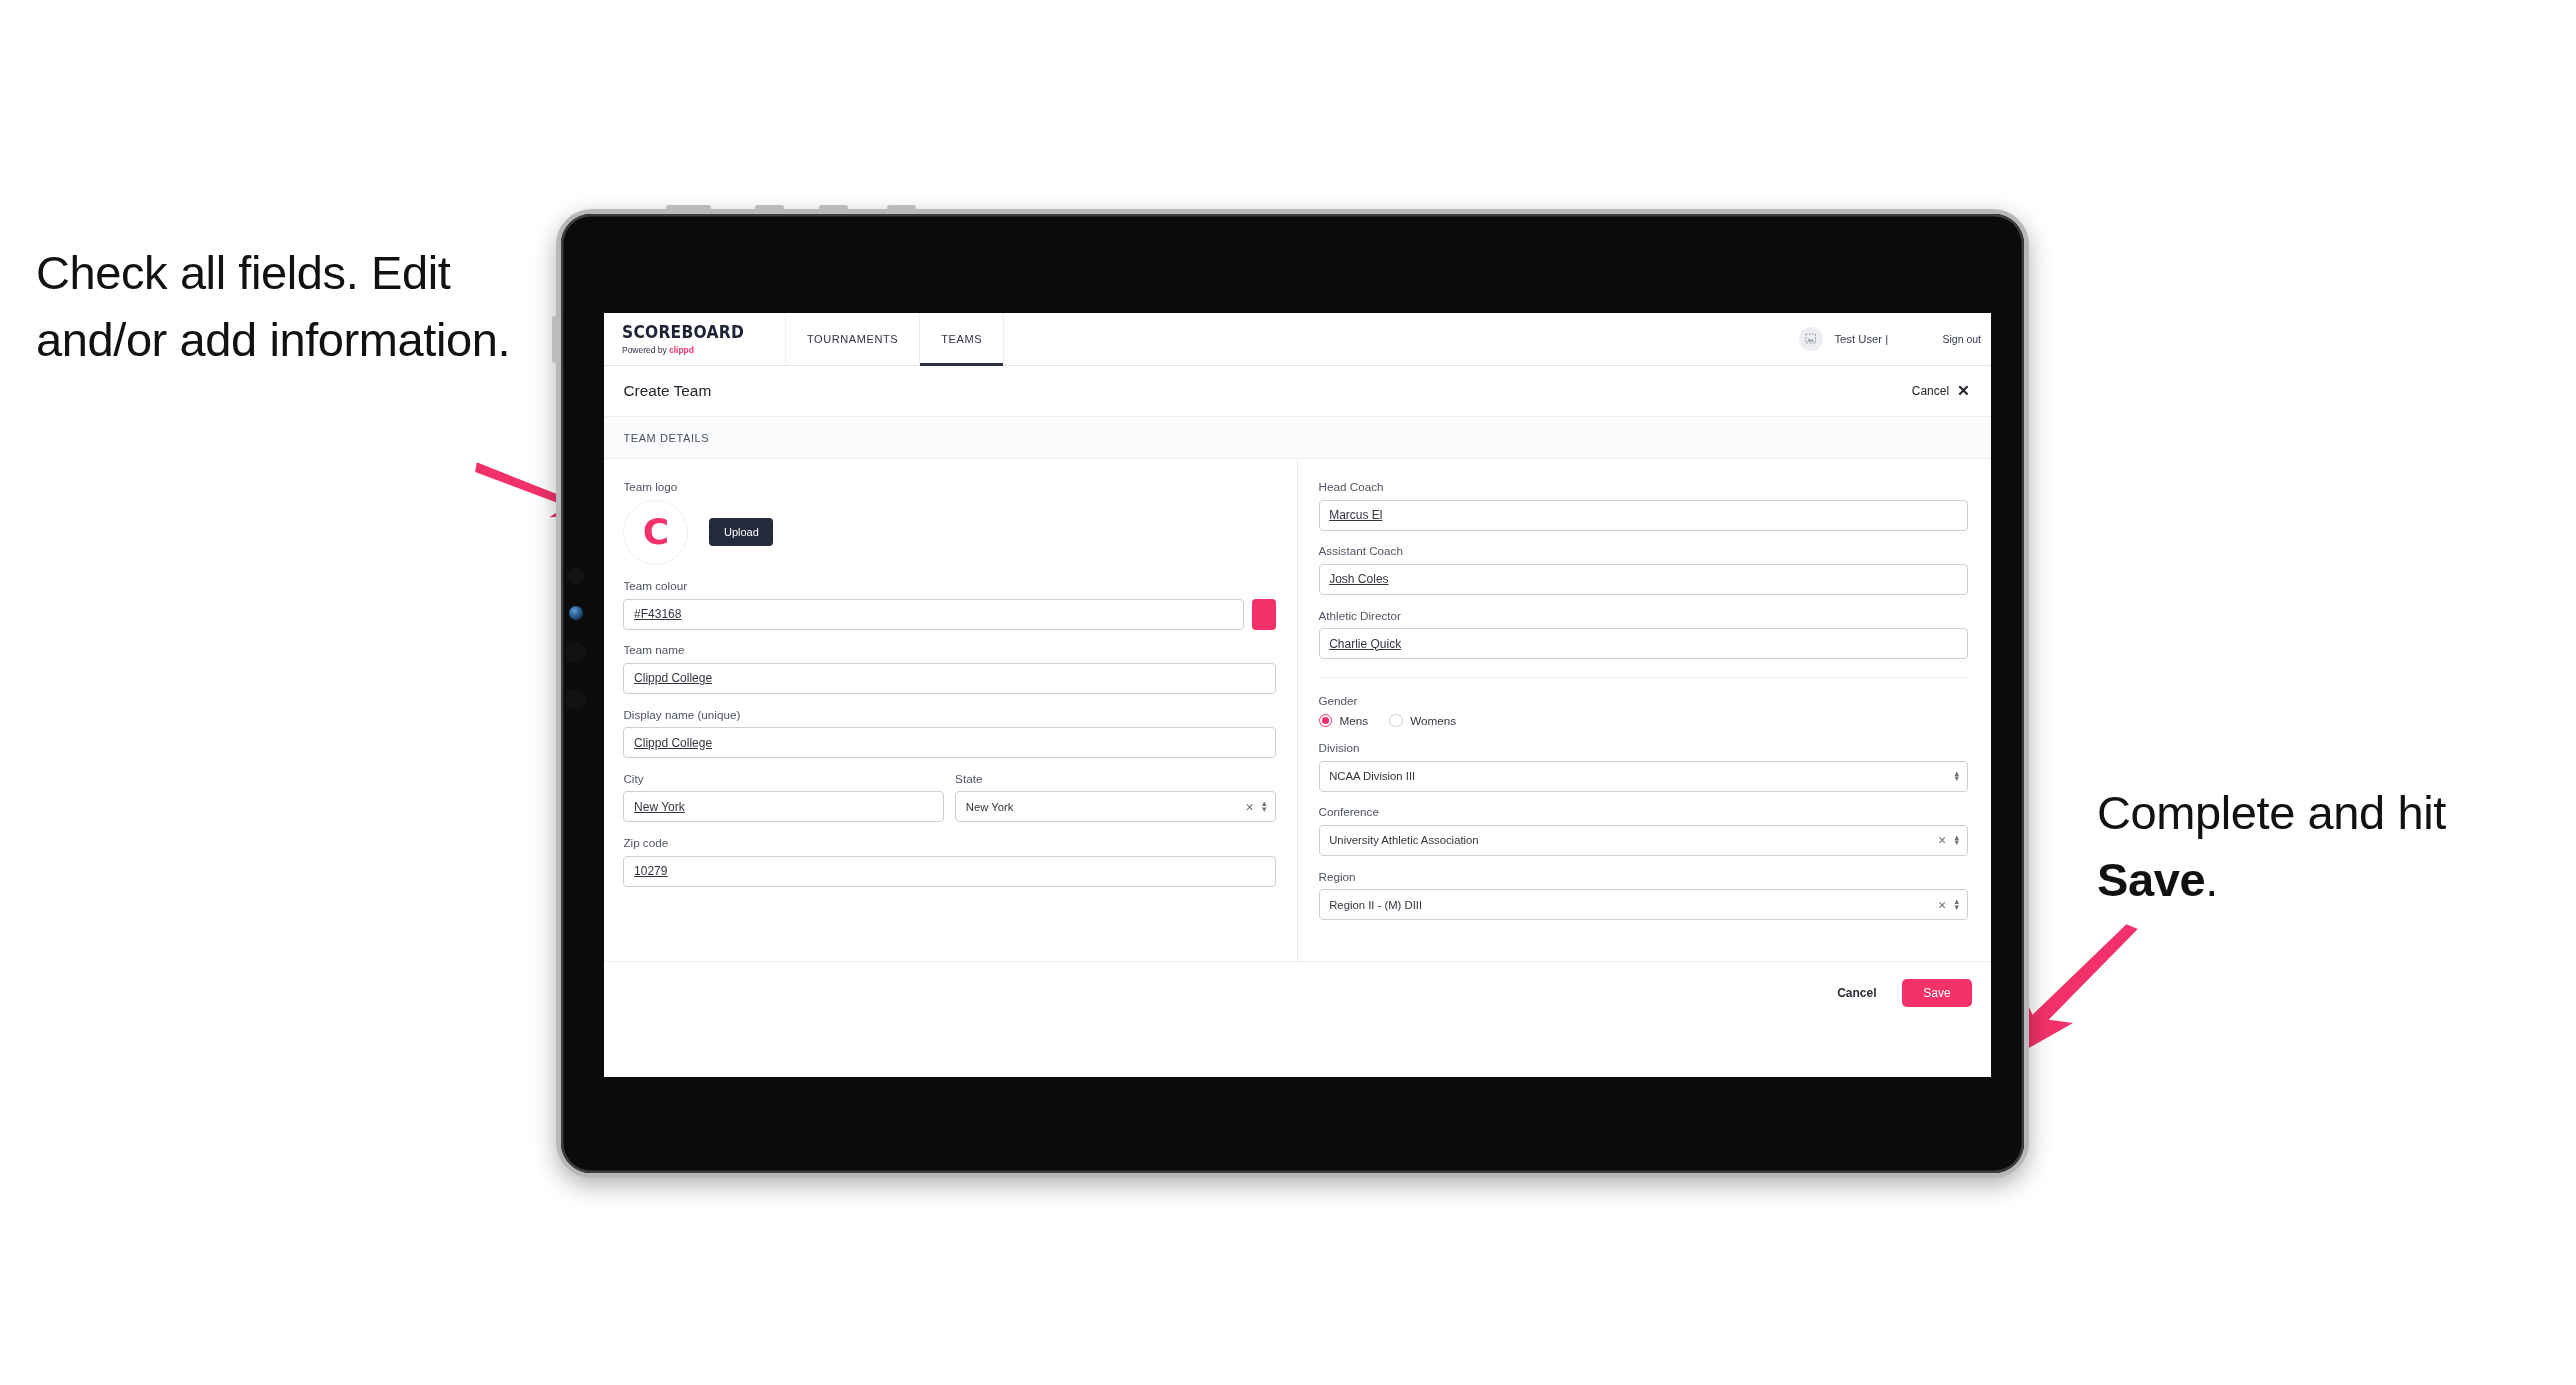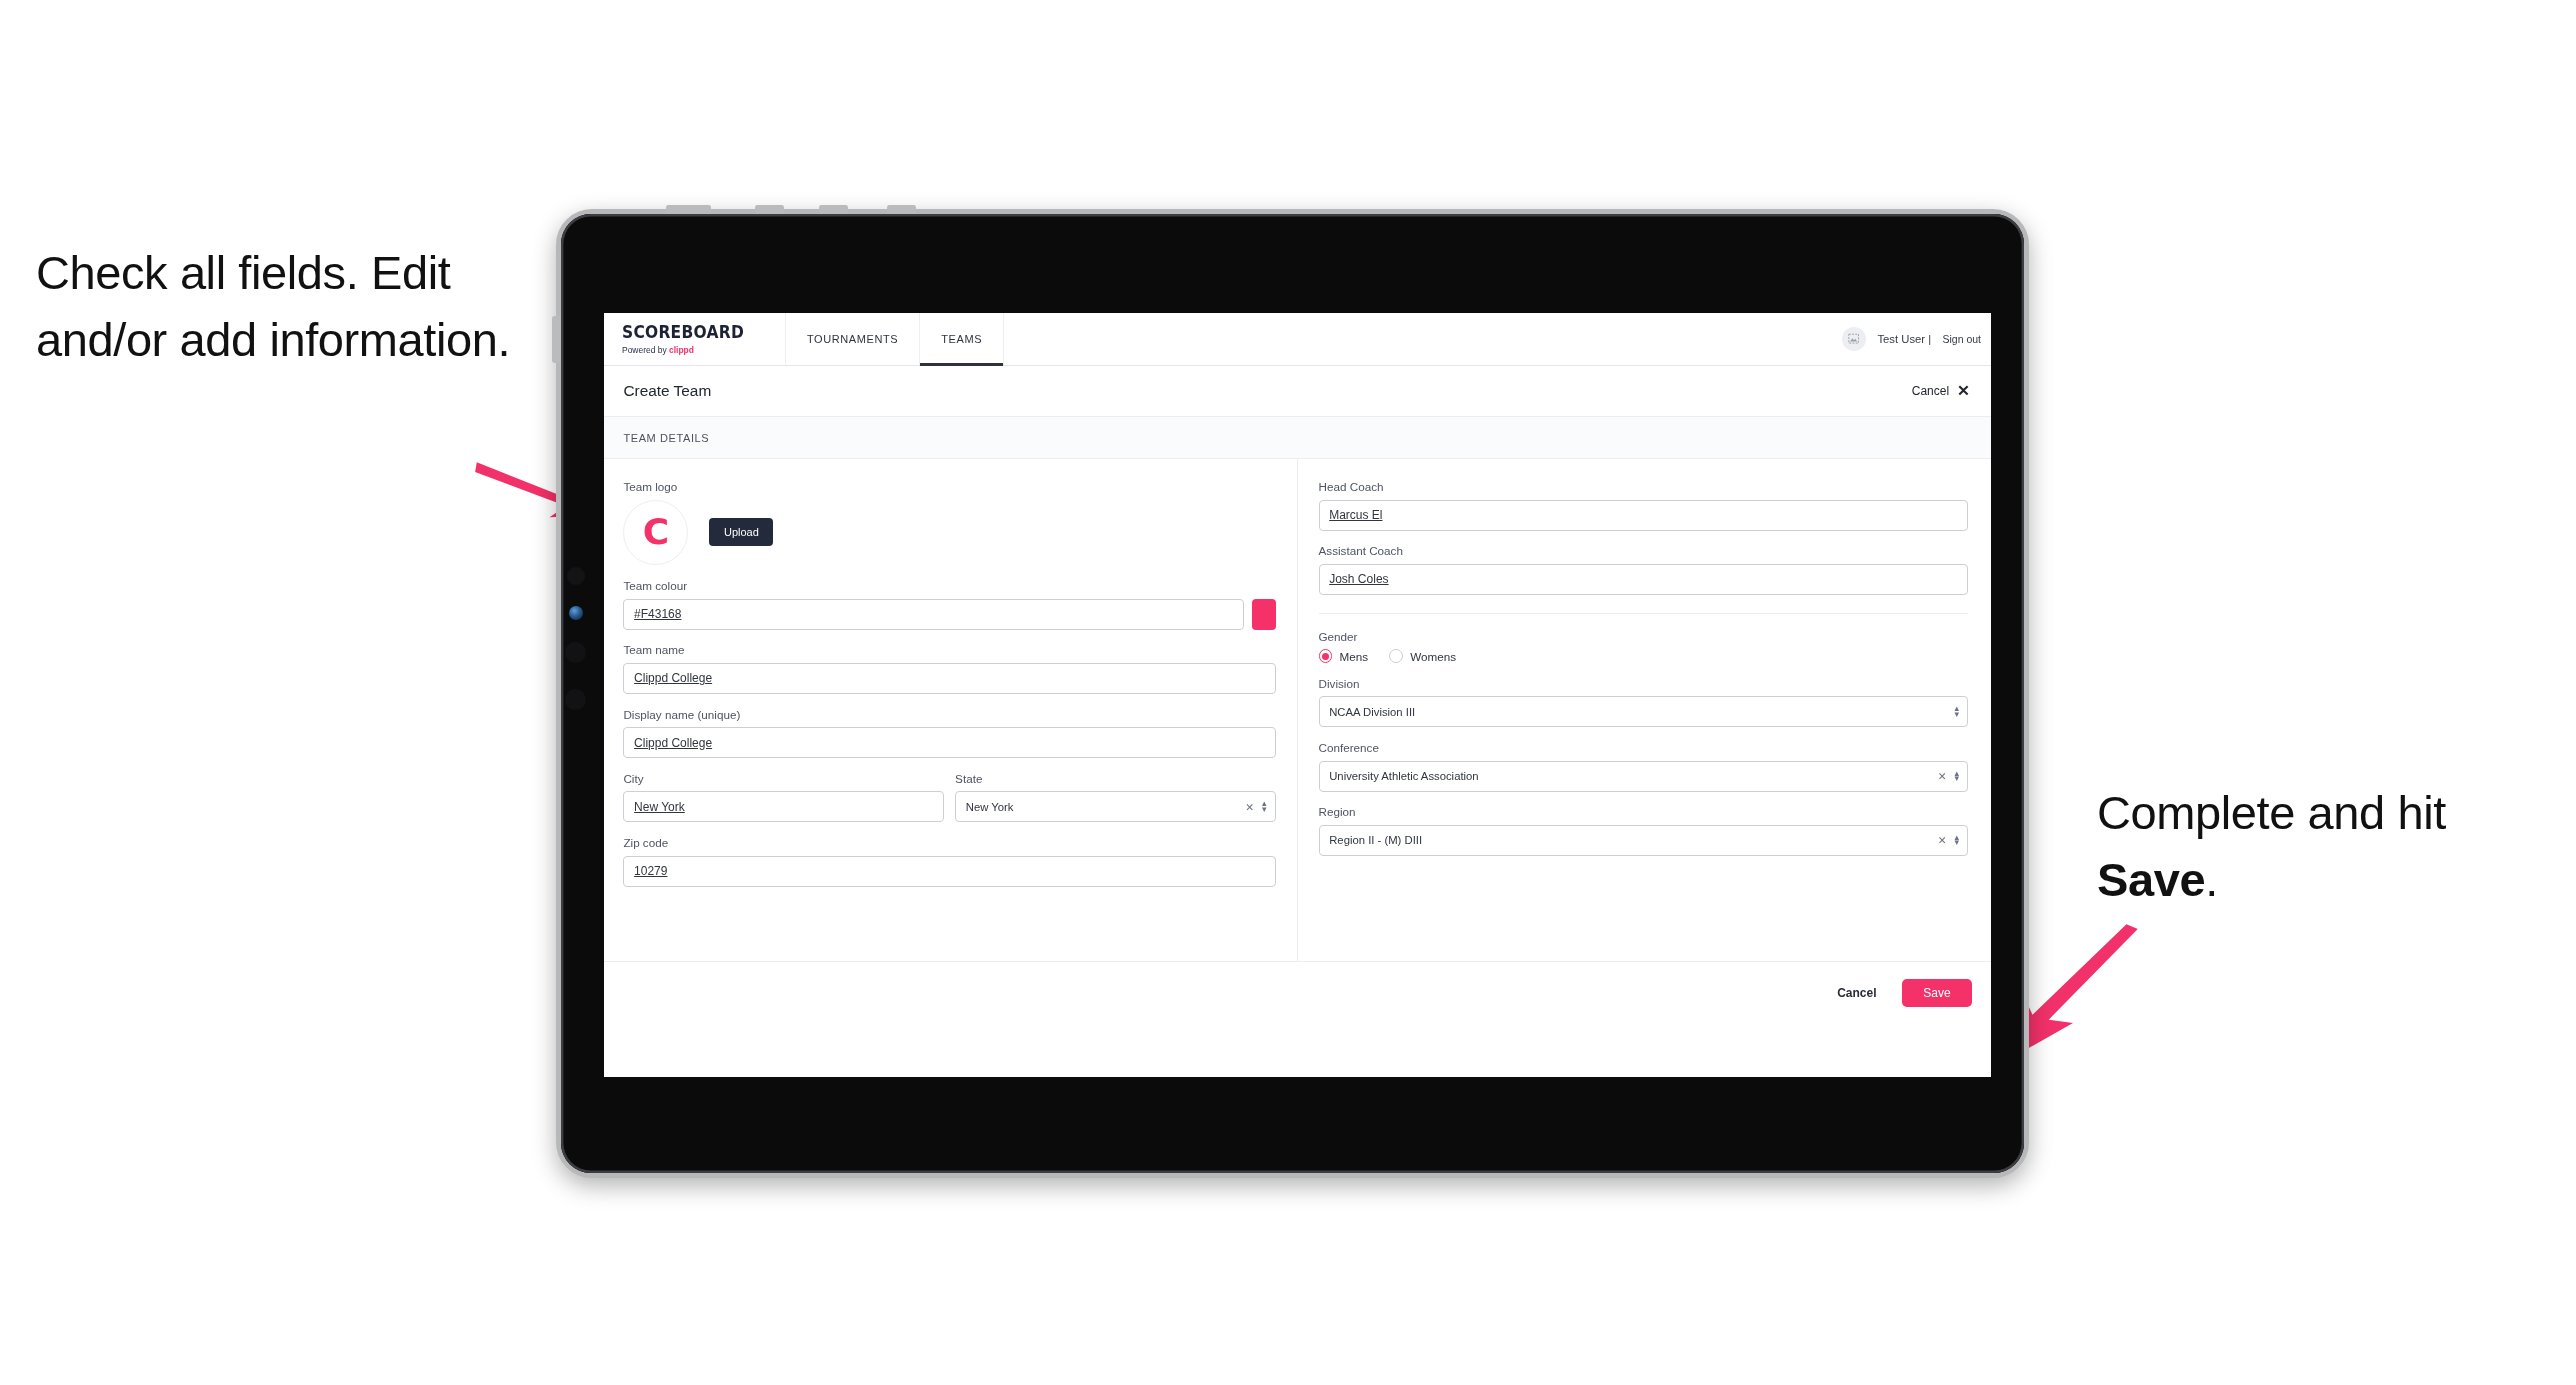--- a/index.html
+++ b/index.html
@@ -162,21 +162,21 @@
     padding-right: 10px;
     gap: 11.3px;
   }
   #avatar {
     width: 24px; height: 24px;
     border-radius: 50%;
     background: #eceef1;
     display: flex; align-items: center; justify-content: center;
   }
   #user-name { font-size: 11.3px; color: #343a4a; white-space: nowrap; }
-  #sign-out { font-size: 10.5px; color: #343a4a; cursor: pointer; white-space: nowrap; }
+  #sign-out { font-size: 10.5px; color: #343a4a; cursor: pointer; white-space: nowrap; margin-left: 43px; }
 
   
   #title-bar {
     height: 50px;
     display: flex;
     align-items: center;
     padding: 0 21px 0 19.4px;
     border-bottom: 0.8px solid #ebedef;
     background: #ffffff;
   }
@@ -493,20 +493,24 @@
         <div class="field-group">
           <div class="field-label">Head Coach</div>
           <div class="text-input">Marcus El</div>
         </div>
 
         <div class="field-group">
           <div class="field-label">Assistant Coach</div>
           <div class="text-input">Josh Coles</div>
         </div>
 
+        <div class="field-group">
+          <div class="field-label">Athletic Director</div>
+          <div class="text-input">Charlie Quick</div>
+        </div>
 
         <hr class="right-divider">
 
         <div class="field-group">
           <div class="field-label">Gender</div>
           <div id="gender-row">
             <div class="radio-item">
               <span class="radio-dot checked"></span>
               <span class="radio-label">Mens</span>
             </div>

